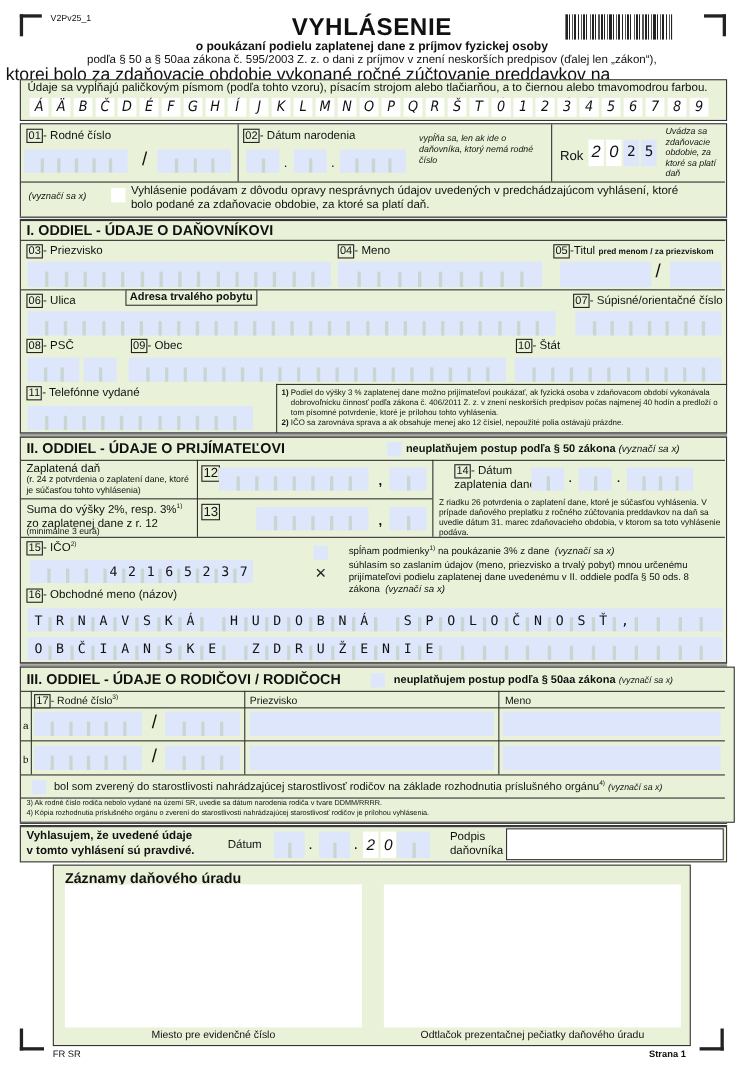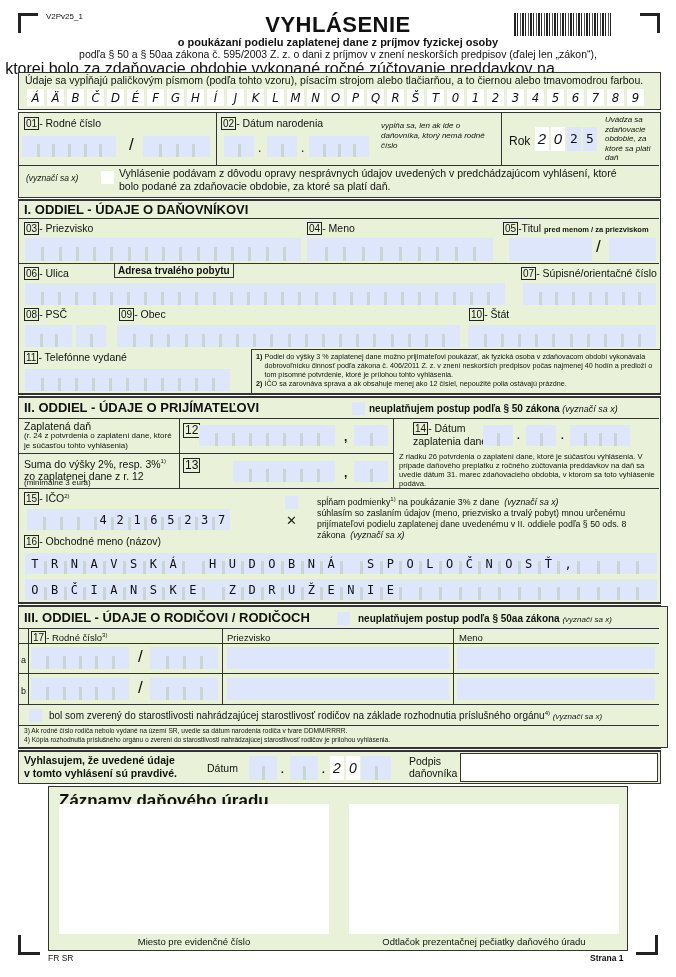--- a/index.html
+++ b/index.html
@@ -523,21 +523,21 @@
   </div>
   <div class="cells" style="left:342px;top:4px;width:30px;height:24px;">
       <div class="c"></div>
       <div class="c"></div>
     </div>
   <div class="abs" style="left:390px;top:3px;font-size:10.5px;line-height:12px;"><span>Podpis</span><br><span>daňovníka</span></div>
   <div class="abs" style="left:441px;top:1px;width:198px;height:29px;background:#fff;border:1px solid #333;"></div>
 </div>
 
 <div class="box" style="left:48px;top:786px;width:580px;height:165px;">
-  <div class="abs b" style="left:10px;top:4px;font-size:17px;">Záznamy daňového úradu</div>
+  <div class="abs b" style="left:10px;top:4px;font-size:13px;">Záznamy daňového úradu</div>
   <div class="abs" style="left:10px;top:17px;width:270px;height:130px;background:#fff;"></div>
   <div class="abs" style="left:300px;top:17px;width:270px;height:130px;background:#fff;"></div>
   <div class="abs" style="left:10px;width:270px;top:149px;text-align:center;font-size:9.5px;">Miesto pre evidenčné číslo</div>
   <div class="abs" style="left:300px;width:270px;top:149px;text-align:center;font-size:9.5px;">Odtlačok prezentačnej pečiatky daňového úradu</div>
 </div>
 
 <div class="abs" style="left:48px;top:953px;font-size:8.5px;">FR SR</div>
 <div class="abs b" style="left:590px;top:953px;font-size:8.5px;">Strana 1</div>
 
 </body></html>

